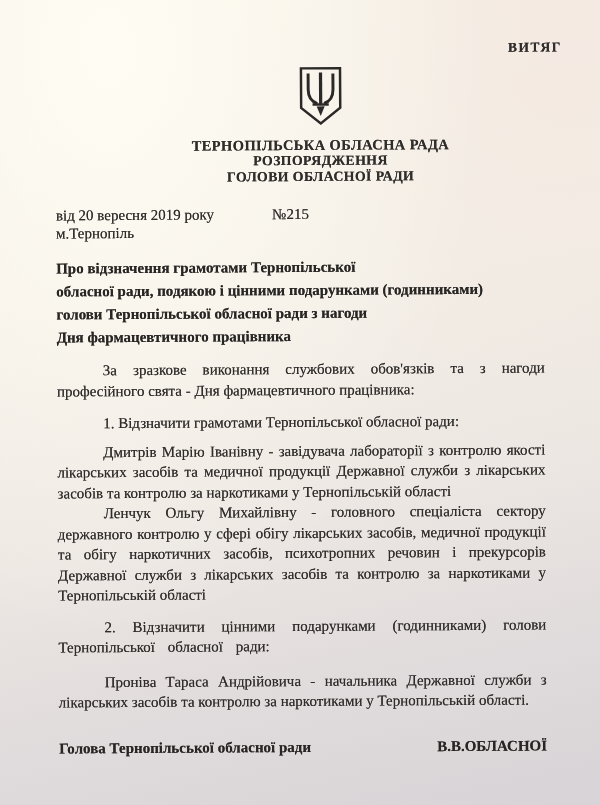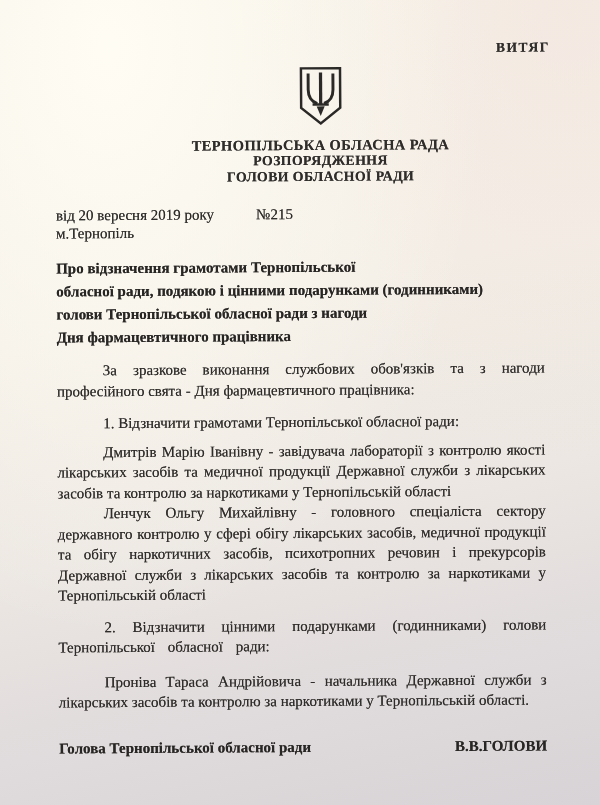--- a/index.html
+++ b/index.html
@@ -23,21 +23,21 @@
   .page{
     position:relative;
     height:100%;
     padding:0 55px 0 57px;
     box-sizing:border-box;
   }
   .ink{ text-shadow:0 0 .6px rgba(47,45,43,.8); }
 
   .extract{
     position:absolute;
-    top:41px; right:48px;
+    top:41px; right:36px;
     font-weight:bold;
     font-size:13.5px;
     letter-spacing:1.5px;
   }
 
   .header{
     padding-top:66px;
     text-align:center;
     transform:translateX(21px);
   }
@@ -50,21 +50,21 @@
     line-height:16px;
   }
   .doc-type,.doc-author{
     font-weight:bold;
     font-size:13.8px;
     letter-spacing:.4px;
     line-height:15.5px;
   }
 
   .meta{ margin-top:21px; font-size:15px; line-height:18px; }
-  .date-row .num{ margin-left:42px; }
+  .date-row .num{ margin-left:58px; }
 
   .subject{
     margin-top:15px;
     font-weight:bold;
     font-size:15px;
     line-height:23px;
     color:#282624;
   }
 
   .body-p{
@@ -135,18 +135,18 @@
       <p class="body-p indent mt-p1 ink">Дмитрів Марію Іванівну - завідувача лабораторії з контролю якості лікарських засобів та медичної продукції Державної служби з лікарських засобів та контролю за наркотиками у Тернопільській області</p>
 
       <p class="body-p indent ink">Ленчук Ольгу Михайлівну - головного спеціаліста сектору  державного контролю у сфері обігу лікарських засобів, медичної продукції та обігу наркотичних засобів, психотропних речовин і прекурсорів Державної служби з лікарських засобів та контролю за наркотиками у Тернопільській області</p>
 
       <p class="body-p indent mt-item2 spread ink">2.  Відзначити  цінними  подарунками  (годинниками)  голови Тернопільської обласної ради:</p>
 
       <p class="body-p indent mt-p3 ink">Проніва Тараса Андрійовича - начальника Державної служби з лікарських засобів та контролю за наркотиками у Тернопільській області.</p>
 
       <div class="signature ink">
         <span>Голова Тернопільської обласної ради</span>
-        <span>В.В.ГОЛОВИ</span>
+        <span>В.В.ОБЛАСНОЇ</span>
       </div>
 
     </div>
   </div>
 </div>
 
 </body></html>

